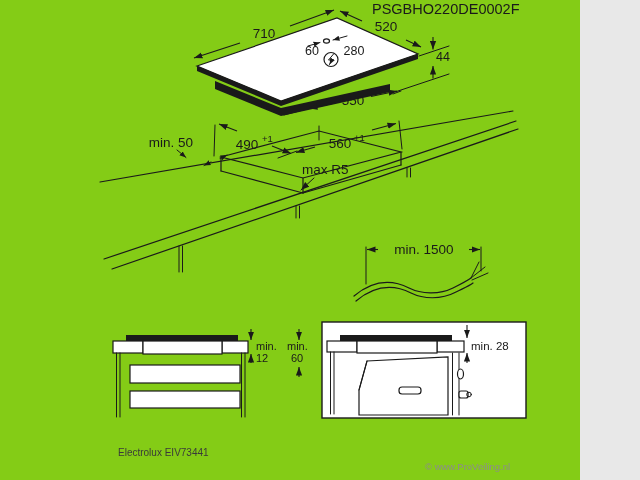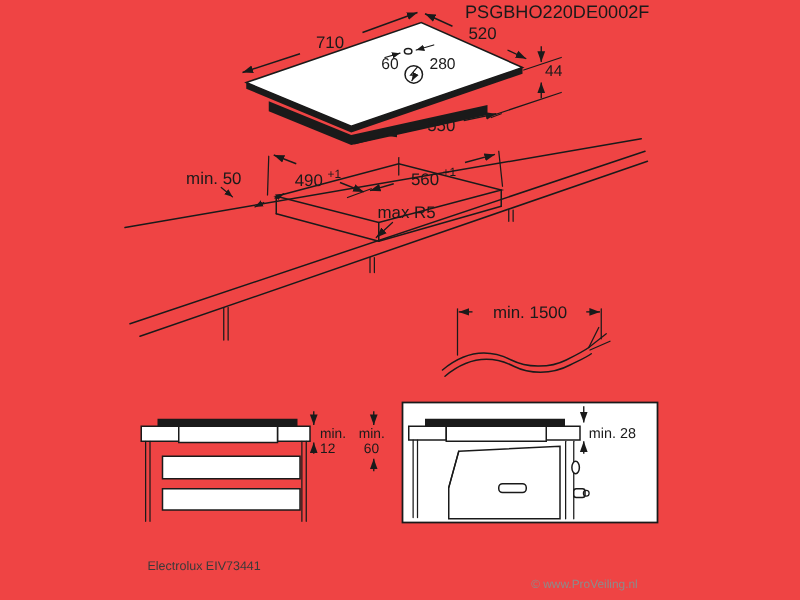--- a/index.html
+++ b/index.html
@@ -1,17 +1,17 @@
 <!DOCTYPE html>
 <html><head>
 <meta charset="utf-8">
 <style>
   html,body{margin:0;padding:0;background:#e8e8e8;}
   #stage{
-    position:relative;width:640px;height:480px;background:#ef4444;
+    position:relative;width:580px;height:480px;background:#84cc16;
     font-family:"Liberation Sans",sans-serif;overflow:hidden;
   }
   #stage svg{position:absolute;left:0;top:0;}
   .ln{stroke:#1a1a1a;stroke-width:1.2;fill:none;stroke-linecap:round;}
   .thin{stroke:#1a1a1a;stroke-width:1;fill:none;stroke-linecap:round;}
   .solid{fill:#1a1a1a;stroke:none;}
   .boxw{fill:#ffffff;stroke:#1a1a1a;stroke-width:1.2;}
   .dim{stroke:#1a1a1a;stroke-width:1.1;fill:none;}
   text{fill:#1a1a1a;}
   .t14{font-size:14.5px;}

